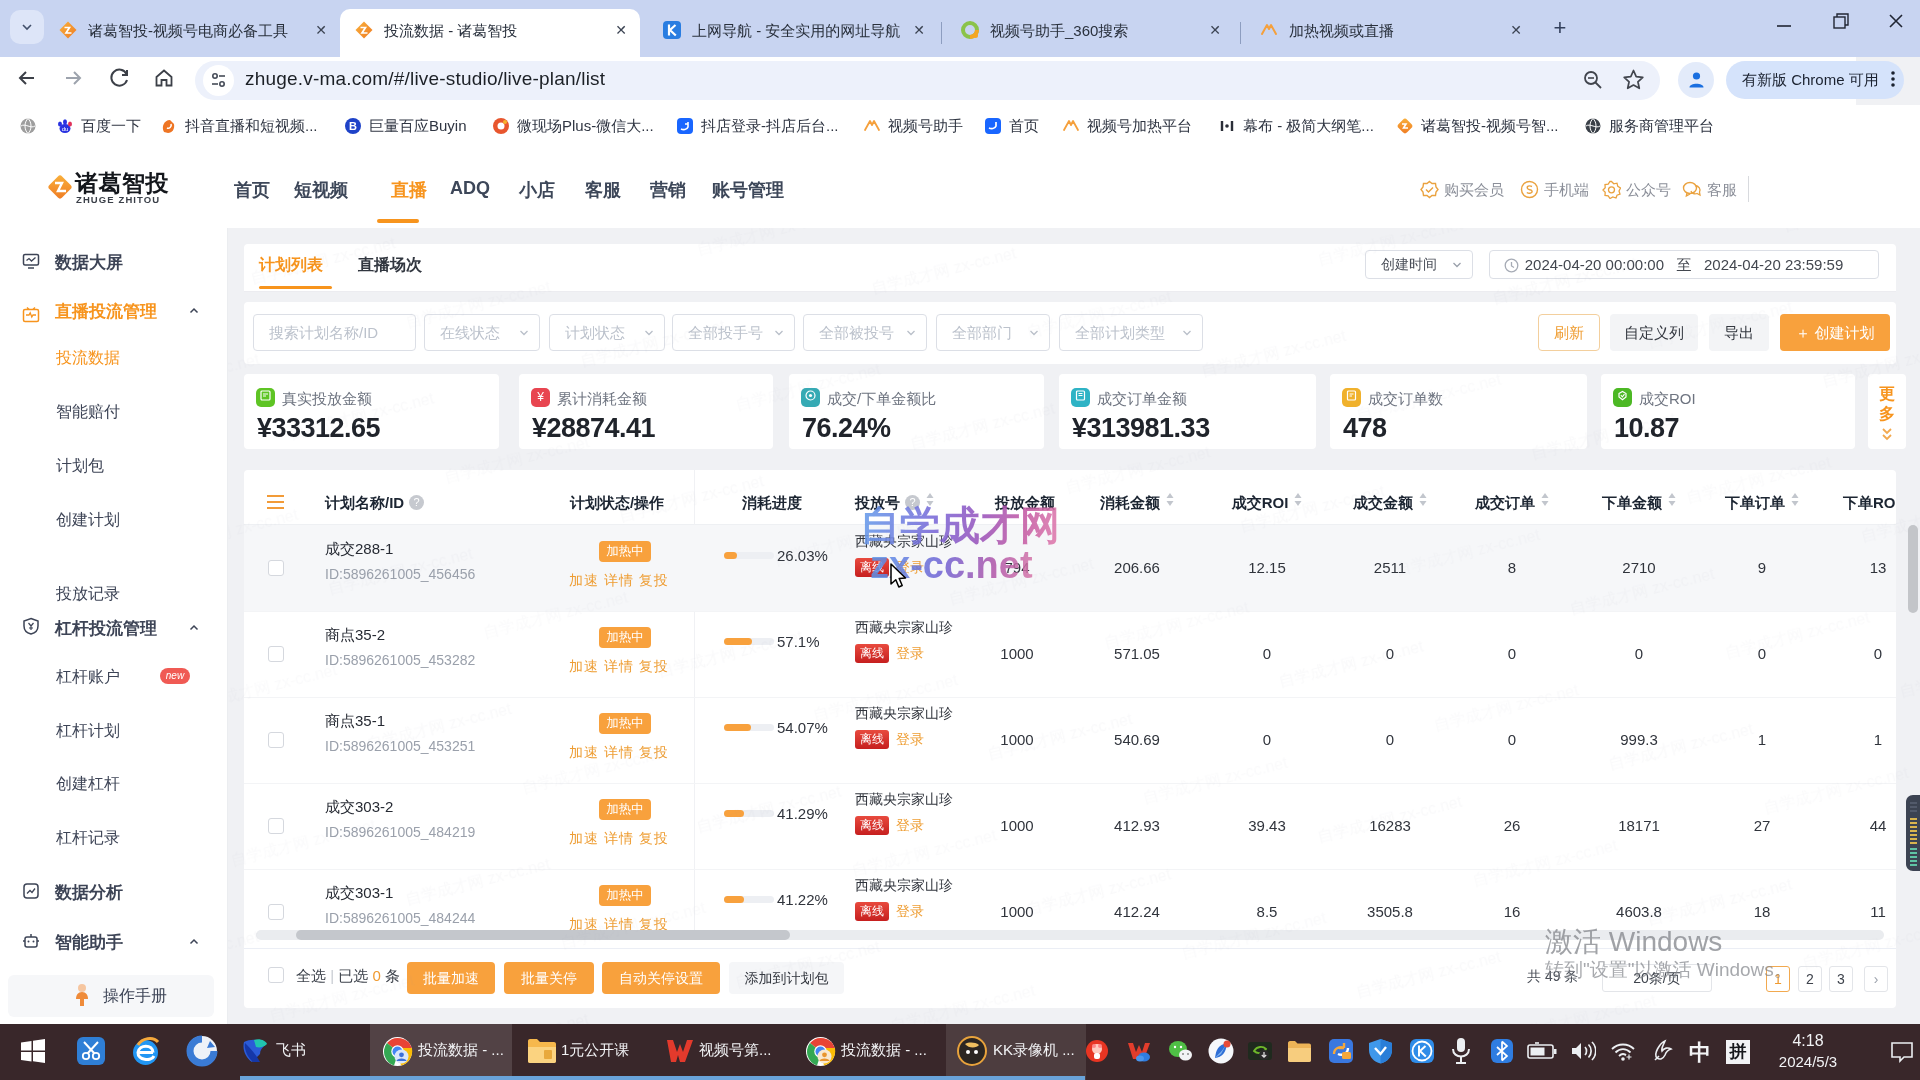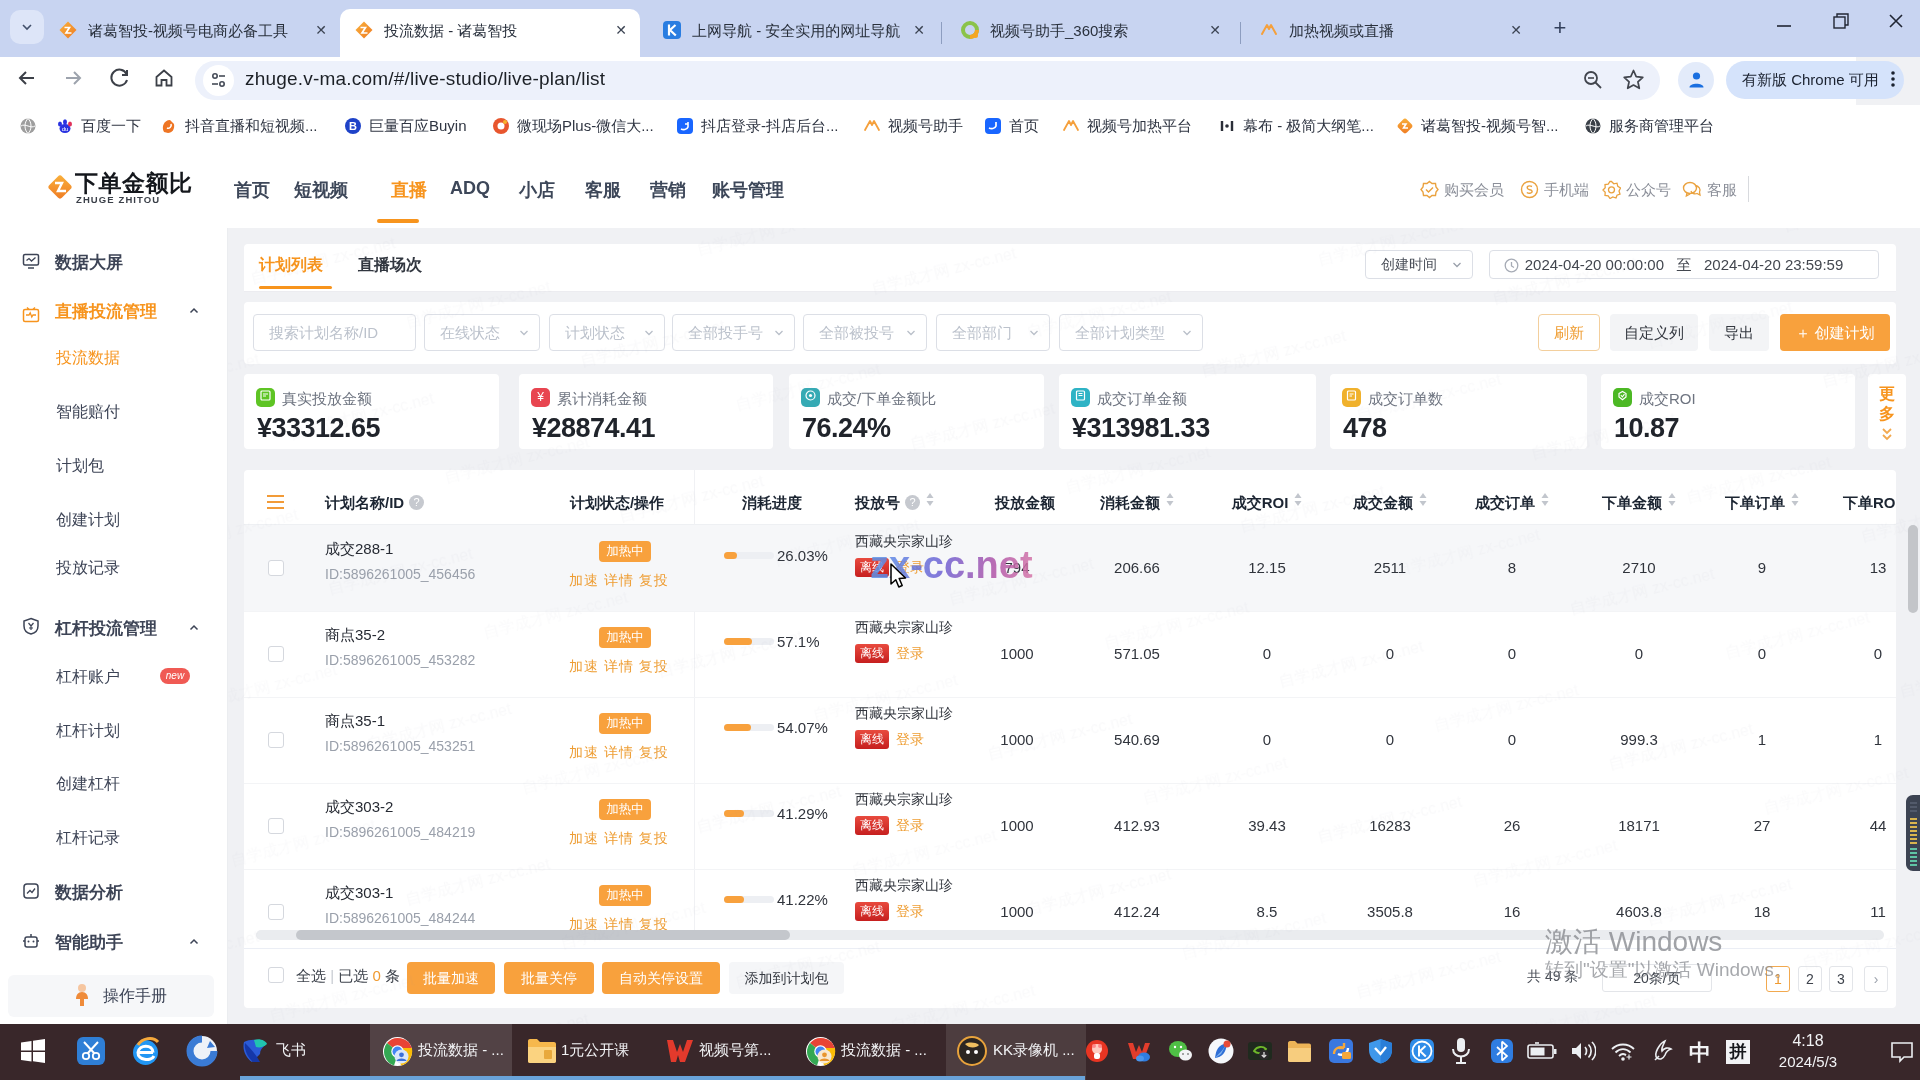--- a/index.html
+++ b/index.html
@@ -255,21 +255,21 @@
           <circle cx="9" cy="9" r="7.5" fill="#3a4048"></circle>
           <path d="M2 9 C6 6 12 12 16 9 M9 1.5 C5 5 5 13 9 16.5 M9 1.5 C13 5 13 13 9 16.5" stroke="#fff" stroke-width="1" fill="none"></path>
         </svg><span>服务商管理平台</span></div>
 </div>
 
 <div id="siteheader">
   <svg style="position:absolute;left:45px;top:24px;" width="30" height="30" viewBox="0 0 30 30">
         <rect x="6" y="6" width="18" height="18" rx="3" fill="url(#zg)" transform="rotate(45 15 15)"></rect>
         <path d="M10 11 L17 11 L13 19 L21 19" stroke="#fff" stroke-width="2.4" fill="none"></path>
       </svg>
-  <div style="position:absolute;left:75px;top:20px;font-size:23px;font-weight:700;color:#14171c;letter-spacing:0.5px;white-space:nowrap;">下单金额比</div>
+  <div style="position:absolute;left:75px;top:20px;font-size:23px;font-weight:700;color:#14171c;letter-spacing:0.5px;white-space:nowrap;">诸葛智投</div>
   <div style="position:absolute;left:76px;top:46px;font-size:9.5px;font-weight:700;color:#3a3f48;letter-spacing:1.1px;">ZHUGE ZHITOU</div>
   <div class="nav" style="left:234px;">首页</div>
   <div class="nav" style="left:294px;">短视频</div>
   <div class="nav on" style="left:379px;">直播</div>
   <div class="nav" style="left:450px;">ADQ</div>
   <div class="nav" style="left:519px;">小店</div>
   <div class="nav" style="left:585px;">客服</div>
   <div class="nav" style="left:650px;">营销</div>
   <div class="nav" style="left:712px;">账号管理</div>
   <div id="navline"></div>
@@ -305,21 +305,21 @@
         <path d="M4 9 L7 9 L8.2 6.8 L9.8 11 L11 9 L14 9" fill="none" stroke="#f7941d" stroke-width="1.3"></path>
       </svg>
   <div class="sm org" style="top:72px;">直播投流管理</div>
   <svg class="caret" style="top:77px;" viewBox="0 0 12 12">
         <path d="M2.5 7.5 L6 4 L9.5 7.5" stroke="#3d4456" stroke-width="1.5" fill="none"></path>
       </svg>
   <div class="sm2 org" style="top:120px;">投流数据</div>
   <div class="sm2" style="top:174px;">智能赔付</div>
   <div class="sm2" style="top:228px;">计划包</div>
   <div class="sm2" style="top:282px;">创建计划</div>
-  <div class="sm2" style="top:330px;">投放记录</div>
+  <div class="sm2" style="top:356px;">投放记录</div>
   <svg class="sic" style="top:389px;" viewBox="0 0 18 18">
         <path d="M9 1.5 L16 4 L16 9 C16 13.5 13 16 9 17 C5 16 2 13.5 2 9 L2 4 Z" fill="none" stroke="#3d4456" stroke-width="1.5"></path>
         <path d="M6.5 6 L9 9 L11.5 6 M9 9 L9 13 M7 11 L11 11" stroke="#3d4456" stroke-width="1.2" fill="none"></path>
       </svg>
   <div class="sm" style="top:389px;">杠杆投流管理</div>
   <svg class="caret" style="top:394px;" viewBox="0 0 12 12">
         <path d="M2.5 7.5 L6 4 L9.5 7.5" stroke="#3d4456" stroke-width="1.5" fill="none"></path>
       </svg>
   <div class="sm2" style="top:439px;">杠杆账户</div>
   <div class="newbadge" style="top:440px;">new</div>
@@ -601,20 +601,21 @@
 
 <svg style="position:absolute;left:228px;top:228px;" width="1692" height="796">
   <defs>
         <pattern id="wmp" width="300" height="160" patternUnits="userSpaceOnUse" patternTransform="rotate(-14)">
     <text x="10" y="60" font-size="16" fill="rgba(130,140,155,0.05)" font-family="Liberation Sans">自学成才网 zx-cc.net</text>
     <text x="150" y="140" font-size="16" fill="rgba(130,140,155,0.045)" font-family="Liberation Sans">自学成才网 zx-cc.net</text>
   </pattern>
       </defs>
   <rect width="1692" height="796" fill="url(#wmp)"></rect>
 </svg>
+<div id="wm1">自学成才网</div>
 <div id="wm2">zx-cc.net</div>
 <div class="actwin1">激活 Windows</div>
 <div class="actwin2">转到"设置"以激活 Windows。</div>
 
 <div style="position:absolute;left:1908px;top:525px;width:10px;height:88px;border-radius:5px;background:#c3c5c9;"></div>
 <svg style="position:absolute;left:1905px;top:795px;" width="15" height="76" viewBox="0 0 15 76">
   <path d="M8 0 L15 0 L15 76 L8 76 C4 76 1 73 1 69 L1 7 C1 3 4 0 8 0 Z" fill="#3c4352"></path>
   <path d="M5 8 L12 8 M5 12 L12 12 M5 16 L12 16" stroke="#5a6374" stroke-width="1.6"></path>
   <path d="M5 24 L12 24 M5 28 L12 28 M5 32 L12 32 M5 36 L12 36 M5 40 L12 40 M5 44 L12 44 M5 48 L12 48" stroke="#d9b44e" stroke-width="1.8"></path>
   <path d="M5 54 L12 54 M5 58 L12 58 M5 62 L12 62 M5 66 L12 66 M5 70 L12 70" stroke="#5fc3a4" stroke-width="1.8"></path>

